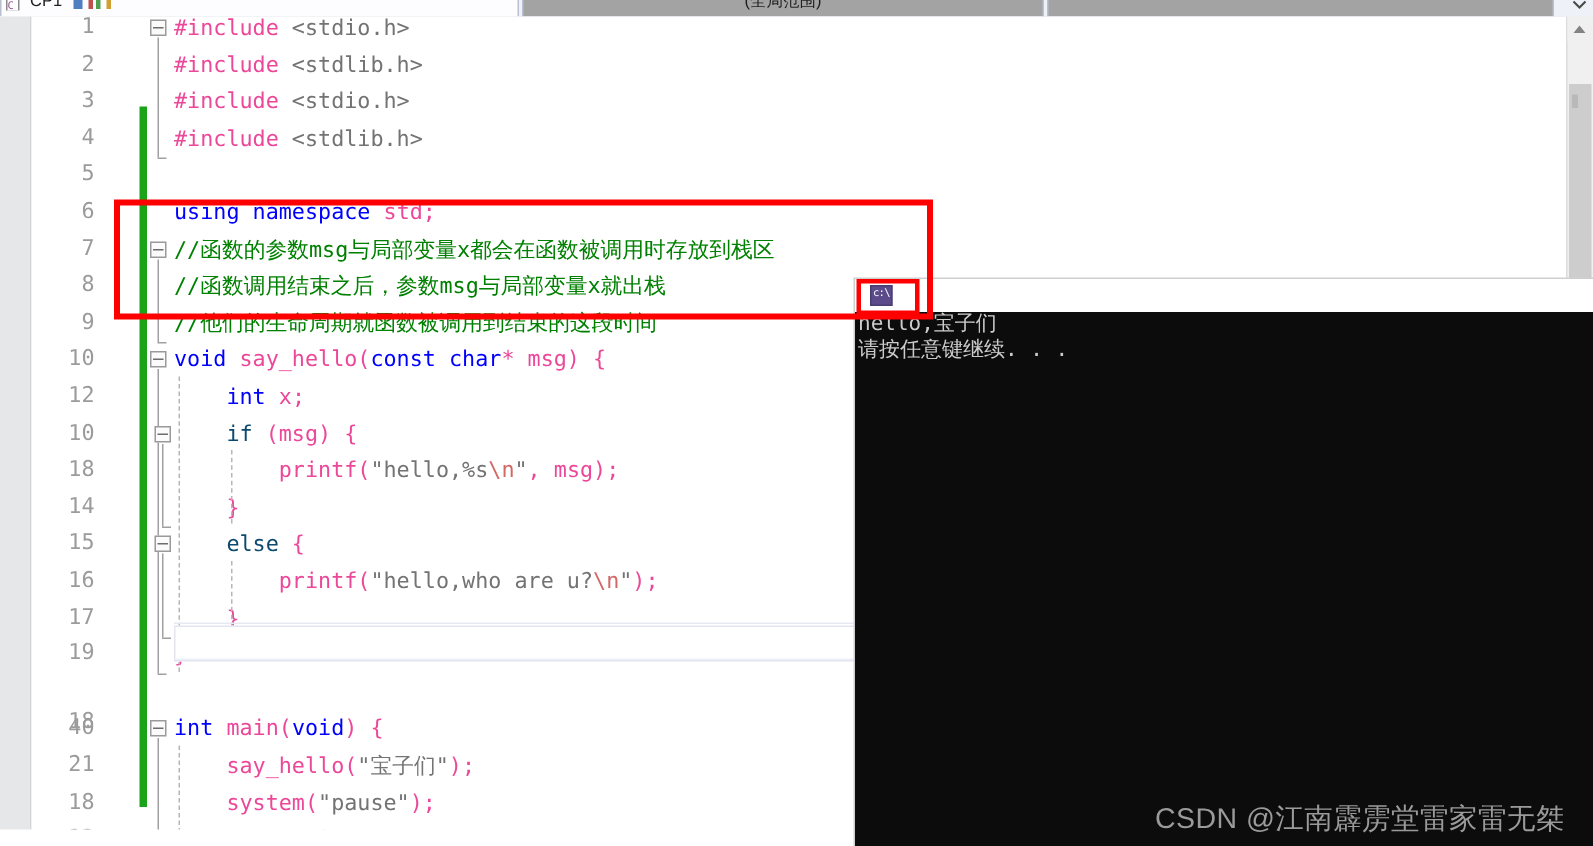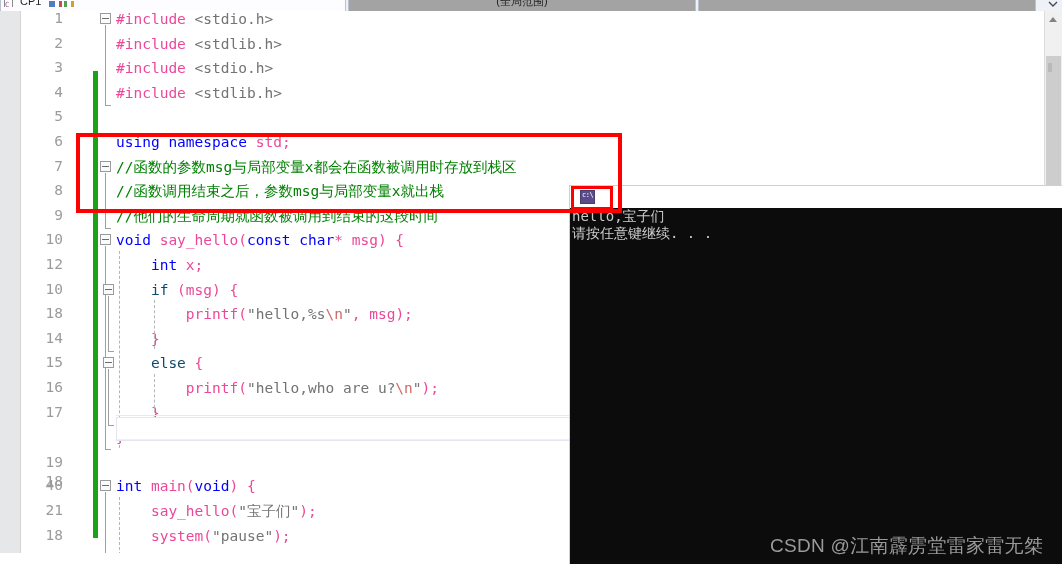--- a/index.html
+++ b/index.html
@@ -246,21 +246,21 @@
       <div class="lnum" style="top: 195.8px;">9</div>
       <div class="lnum" style="top: 220.4px;">10</div>
       <div class="lnum" style="top: 245px;">12</div>
       <div class="lnum" style="top: 269.6px;">10</div>
       <div class="lnum" style="top: 294.2px;">18</div>
       <div class="lnum" style="top: 318.8px;">14</div>
       <div class="lnum" style="top: 343.4px;">15</div>
       <div class="lnum" style="top: 368px;">16</div>
       <div class="lnum" style="top: 392.6px;">17</div>
       <div class="lnum" style="top: 417.2px; margin-top: 45px;">18</div>
-      <div class="lnum" style="top: 443px;">19</div>
+      <div class="lnum" style="top: 416px;">19</div>
       <div class="lnum" style="top: 466.4px;">40</div>
       <div class="lnum" style="top: 491px;">21</div>
       <div class="lnum" style="top: 515.6px;">18</div>
       <div class="lnum" style="top: 540.2px;">23</div>
     </div>
 
   <div id="changebar"></div>
 
   <div id="fold-col">
       <div class="foldbox" style="left: 0px; top: 2px;"></div>

